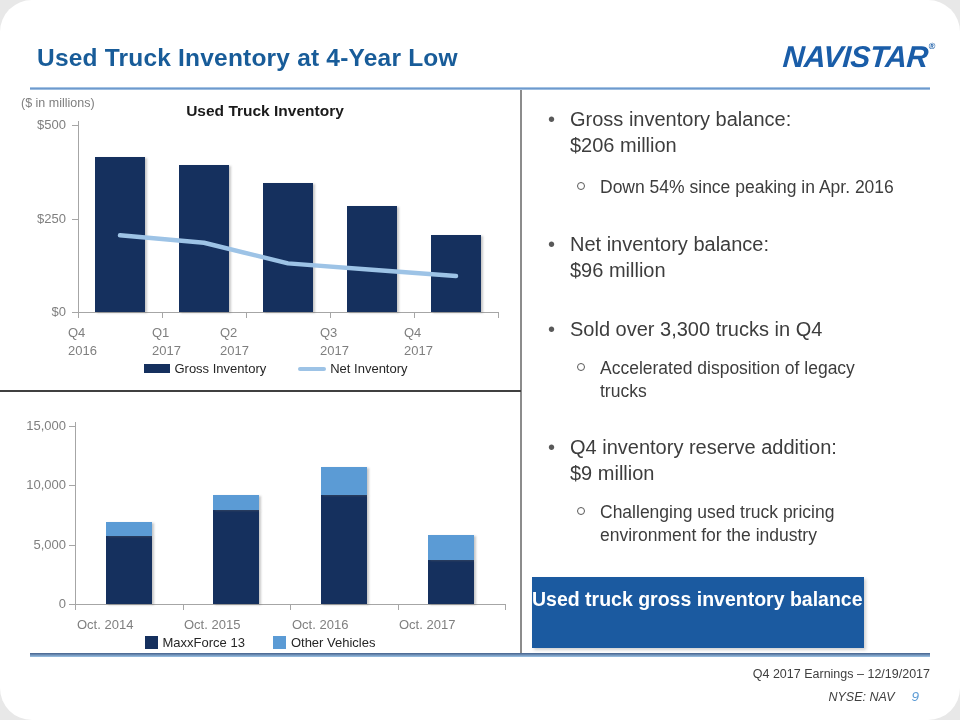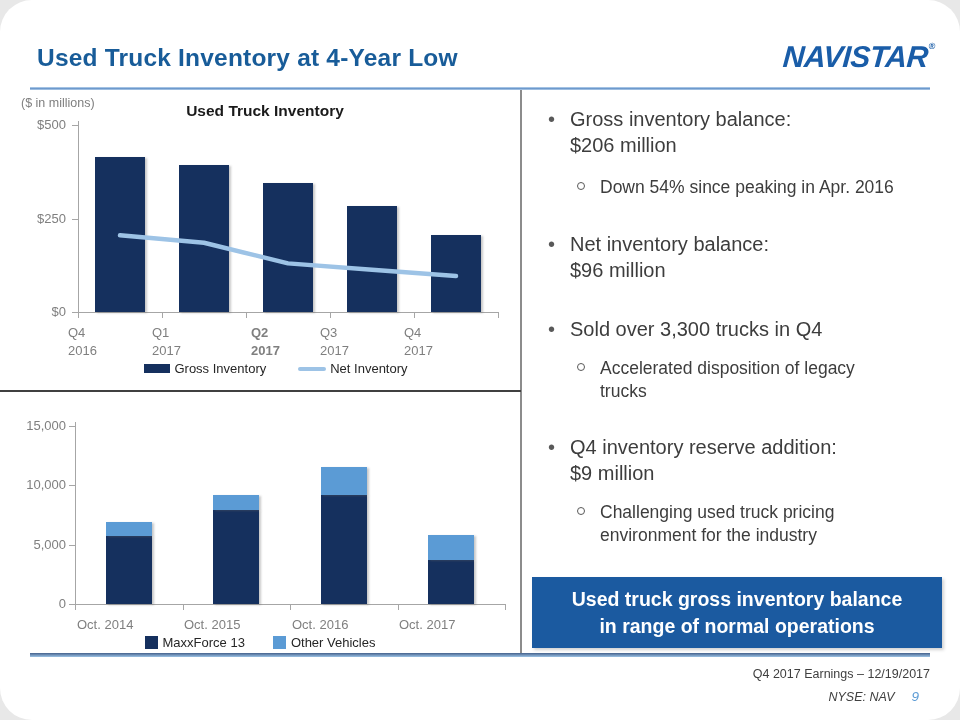--- a/index.html
+++ b/index.html
@@ -38,23 +38,23 @@
   
   .bullet{position:absolute;color:#3d3d3d;}
   .bullet.main{left:548px;font-size:20px;line-height:26px;width:390px;}
   .bullet.sub{left:577px;font-size:17.5px;line-height:23px;}
   .bullet .marker{position:absolute;left:0;top:0;}
   .bullet.main .marker{color:#595959;font-size:20px;}
   .bullet.sub .marker{width:8px;height:8px;border:1.5px solid #595959;border-radius:50%;top:6px;}
   .bullet.main .txt{display:block;padding-left:22px;white-space:pre-line;}
   .bullet.sub .txt{display:block;padding-left:23px;}
   
-  #banner{left:532px;top:577px;width:410px;height:71px;background:#1b5aa0;
+  #banner{left:532px;top:577px;width:332px;height:71px;background:#1b5aa0;
         color:#ffffff;font-weight:bold;font-size:19.5px;line-height:26.5px;
-        text-align:center;padding-top:9px;box-shadow:2px 2px 3px rgba(0,0,0,.18);}
+        padding-top:9px;box-shadow:2px 2px 3px rgba(0,0,0,.18);}
   
   #footer-earnings{right:30px;top:667px;font-size:12.5px;color:#404040;}
   #footer-ticker-row{right:41px;top:689px;display:flex;align-items:center;font-style:italic;}
   #footer-ticker{font-size:12.5px;color:#404040;}
   #page-number{font-size:13.5px;color:#5b9bd5;margin-left:17px;}
 </style>
 </head>
 <body>
 
 <div id="slide">
@@ -81,21 +81,21 @@
       <div class="axis" style="left: 78px; top: 217px; width: 1px; height: 6px;"></div>
       <div class="axis" style="left: 162px; top: 217px; width: 1px; height: 6px;"></div>
       <div class="axis" style="left: 246px; top: 217px; width: 1px; height: 6px;"></div>
       <div class="axis" style="left: 330px; top: 217px; width: 1px; height: 6px;"></div>
       <div class="axis" style="left: 414px; top: 217px; width: 1px; height: 6px;"></div>
       <div class="axis" style="left: 498px; top: 217px; width: 1px; height: 6px;"></div>
       <div class="cat-label" style="left: 68px; top: 229px; width: 104px;">Q4
 2016</div>
       <div class="cat-label" style="left: 152px; top: 229px; width: 104px;">Q1
 2017</div>
-      <div class="cat-label" style="left: 251px; top: 229px; width: 104px; font-weight: bold;">Q2
+      <div class="cat-label" style="left: 220px; top: 229px; width: 104px;">Q2
 2017</div>
       <div class="cat-label" style="left: 320px; top: 229px; width: 104px;">Q3
 2017</div>
       <div class="cat-label" style="left: 404px; top: 229px; width: 104px;">Q4
 2017</div>
       <div class="bar" style="left: 95px; top: 61.79px; width: 50px; height: 155.21px; background: rgb(21, 48, 94);"></div>
       <div class="bar" style="left: 179px; top: 70.018px; width: 50px; height: 146.982px; background: rgb(21, 48, 94);"></div>
       <div class="bar" style="left: 263px; top: 87.97px; width: 50px; height: 129.03px; background: rgb(21, 48, 94);"></div>
       <div class="bar" style="left: 347px; top: 110.784px; width: 50px; height: 106.216px; background: rgb(21, 48, 94);"></div>
       <div class="bar" style="left: 431px; top: 139.956px; width: 50px; height: 77.044px; background: rgb(21, 48, 94);"></div>
@@ -183,21 +183,20 @@
 $9 million</span>
       </div>
       <div class="bullet sub" style="top: 501px; width: 300px;">
         <span class="marker"></span>
         <span class="txt">Challenging used truck pricing environment for the industry</span>
       </div>
     </div>
 
   <div class="abs" id="banner">
     <div>Used truck gross inventory balance</div>
-    <div>in range of normal operations</div>
   </div>
 
   <div class="abs" id="footer-earnings">Q4 2017 Earnings – 12/19/2017</div>
   <div class="abs" id="footer-ticker-row">
     <span id="footer-ticker">NYSE: NAV</span>
     <span id="page-number">9</span>
   </div>
 
 </div>
 

